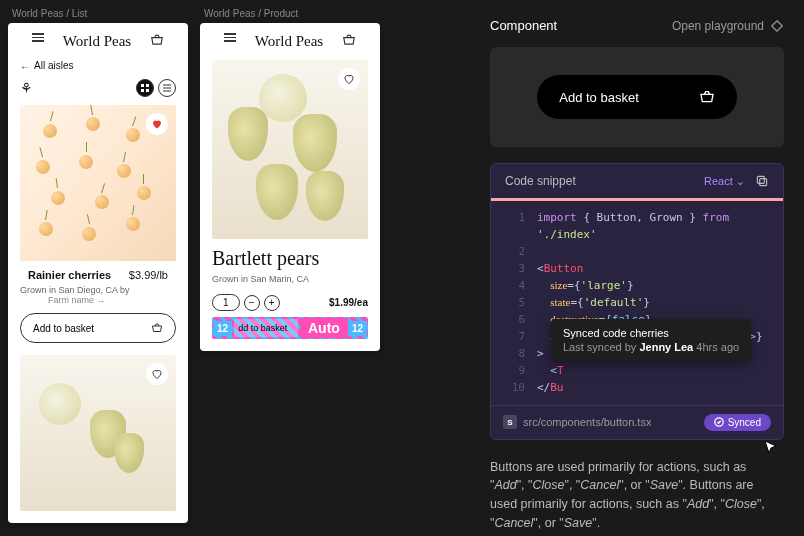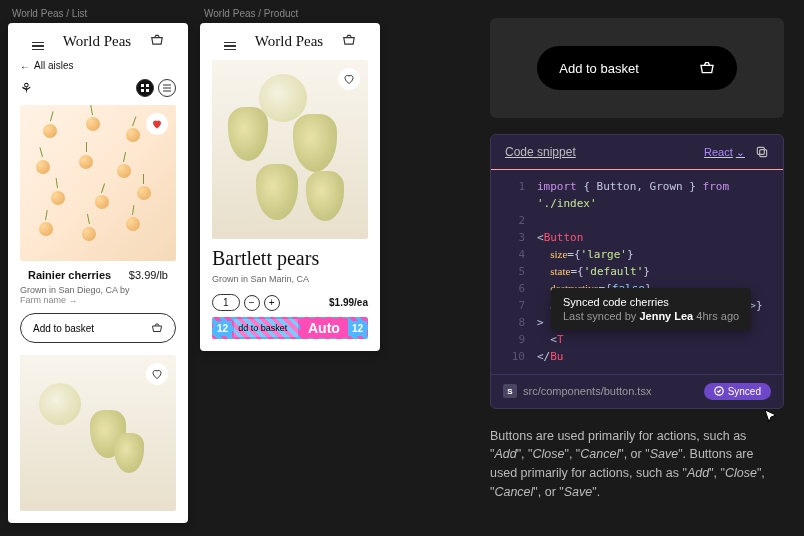--- a/index.html
+++ b/index.html
@@ -21,21 +21,21 @@
 .phone {
   background: #fff;
   width: 180px;
   border-radius: 4px;
   overflow: hidden;
   color: #111;
   box-shadow: 0 2px 8px rgba(0,0,0,0.3);
 }
 .phone.wide { width: 180px; }
 .phone-header {
-  display: flex; align-items: flex-end; justify-content: space-between;
+  display: flex; align-items: flex-start; justify-content: space-between;
   padding: 10px 24px;
 }
 .phone-title { font-family: Georgia, serif; font-size: 15px; font-weight: 500; }
 .phone-body { padding: 0 12px 12px; }
 .back-link { font-size: 10px; margin-bottom: 8px; display: flex; align-items: center; gap: 4px; }
 .icon-row { display: flex; align-items: center; justify-content: space-between; margin-bottom: 8px; }
 .toggle-group { display: flex; gap: 4px; }
 .toggle-btn { width: 18px; height: 18px; border-radius: 50%; border: 1px solid #333; display: flex; align-items: center; justify-content: center; }
 .toggle-btn.active { background: #111; }
 
@@ -55,21 +55,21 @@
   border-radius: 40% 40% 50% 50% / 30% 30% 60% 60%; }
 .pear-shape.half { background: radial-gradient(ellipse at 40% 40%, #f5f2e0, #d8d8a0);
   border-radius: 50% 50% 50% 50%; }
 .heart-btn { position: absolute; top: 8px; right: 8px; width: 22px; height: 22px;
   background: #fff; border-radius: 50%; display: flex; align-items: center; justify-content: center; }
 
 .product-row { display: flex; justify-content: space-between; margin: 8px 8px 4px; font-size: 11px; }
 .product-name { font-weight: 600; }
 .product-price { font-weight: 500; }
 .product-meta { font-size: 9px; color: #666; margin-bottom: 8px; }
-.farm-link { color: #888; }
+.farm-link { color: #888; margin-left: 28px; }
 
 .basket-btn {
   width: 100%; padding: 8px 12px; border: 1px solid #333; border-radius: 20px;
   background: #fff; display: flex; justify-content: space-between; align-items: center;
   font-size: 10px;
 }
 
 .big-title { font-family: Georgia, serif; font-size: 20px; margin: 8px 0 4px; }
 .qty-row { display: flex; align-items: center; justify-content: space-between; margin: 10px 0 6px; }
 .qty-group { display: flex; gap: 4px; align-items: center; }
@@ -100,21 +100,21 @@
   background: #000; color: #fff; border-radius: 28px; padding: 14px 22px;
   display: flex; align-items: center; gap: 60px; font-size: 13px;
 }
 
 .code-panel {
   background: #2a2340; border-radius: 6px; overflow: visible; position: relative;
   border: 1px solid #3d3458;
 }
 .code-header {
   display: flex; justify-content: space-between; align-items: center;
-  padding: 10px 14px; border-bottom: 1px solid #fca5a5; text-decoration: underline;
+  padding: 10px 14px; border-bottom: 3px solid #fca5a5;
 }
 .code-header-title { color: #bbb; font-size: 12px; }
 .code-meta { display: flex; align-items: center; gap: 10px; color: #bbb; font-size: 11px; }
 .dropdown { display: flex; align-items: center; gap: 3px; color: #a78bfa; }
 
 .code-body { padding: 8px 0; font-family: 'SF Mono', Monaco, monospace; font-size: 11px; position: relative; }
 .code-line { display: flex; padding: 0 14px; line-height: 1.55; }
 .line-num { color: #5a5470; width: 20px; text-align: right; margin-right: 12px; flex-shrink: 0; }
 .kw { color: #c792ea; }
 .str { color: #c3e88d; }
@@ -303,20 +303,29 @@
           <div class="sel-mid">dd to basket</div>
           <span class="sel-auto">Auto</span>
           <span class="sel-num">12</span>
         </div>
       </div>
     </div>
   </div>
 </div>
 
 <div class="right-panel">
+  <div class="panel-header">
+    <div class="panel-title">Component</div>
+    <div class="playground-link">
+      <span>Open playground</span>
+      <svg width="14" height="14" viewBox="0 0 24 24" fill="none" stroke="#999" stroke-width="2">
+          <path d="M12 3l9 9-9 9-9-9z"></path>
+        </svg>
+    </div>
+  </div>
 
   <div class="preview-box">
     <div class="preview-btn">
       <span>Add to basket</span>
       <svg width="16" height="16" viewBox="0 0 24 24" fill="none" stroke="#fff" stroke-width="2">
           <path d="M3 8h18l-2 11H5L3 8z M8 8l2-4h4l2 4"></path>
         </svg>
     </div>
   </div>
 

